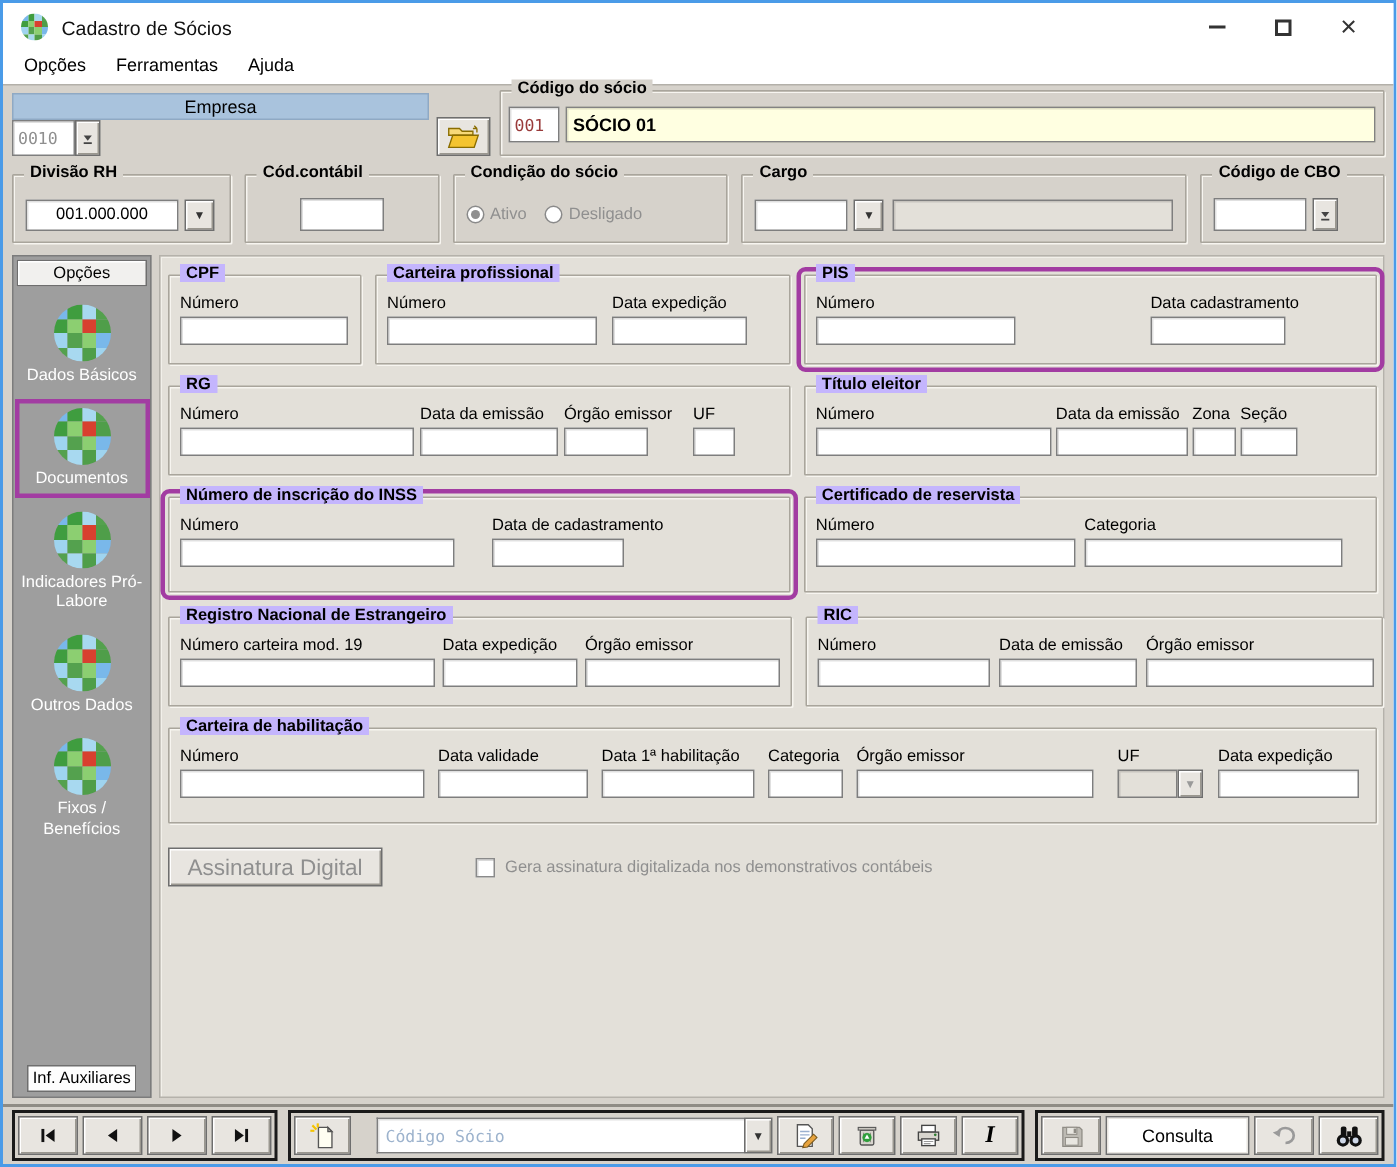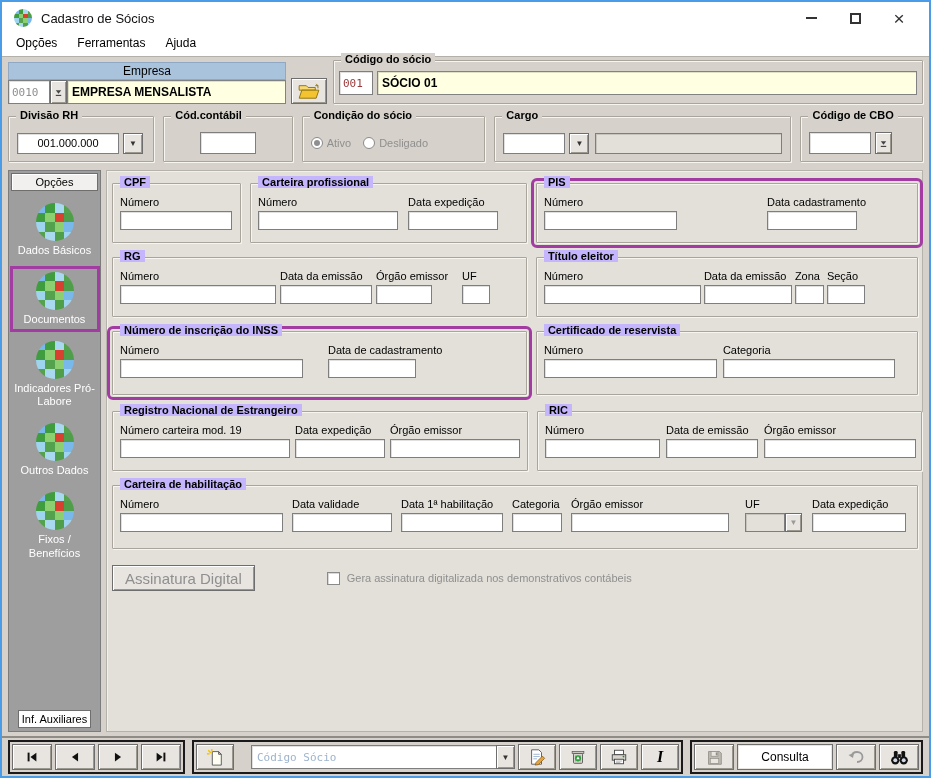--- a/index.html
+++ b/index.html
@@ -92,21 +92,21 @@
   .content { flex:1; background:#e3e0d9; border:1px solid #b5b2ab; box-shadow: inset 1px 1px 0 #f2f0ea;
              padding:12px 4px 0 5px; display:flex; flex-direction:column; min-width:0; }
   .crow { display:flex; gap:9px; margin-bottom:14px; }
   .cg { padding:12px 7px 7px; display:flex; gap:10px; height:60px; }
   .w-left  { width:418px; }
   .w-right { width:385px; }
 
   
   .sigrow { display:flex; align-items:center; margin-top:2px; }
   .sig-btn { height:26px; padding:0 12px; color:#8f8f8f; font-size:15px; }
-  .chk-wrap { display:flex; align-items:center; gap:7px; margin-left:48px; color:#8f8f8f;padding-left:24px; }
+  .chk-wrap { display:flex; align-items:center; gap:7px; margin-left:38px; color:#8f8f8f;padding-left:24px; }
   .checkbox { width:13px; height:13px; background:#fff; border:1px solid #8a8a8a;
               box-shadow: inset 1px 1px 0 rgba(0,0,0,0.15); flex:none; }
 
   
   .toolbar { flex:none; height:40px; background:#d6d2cb; border-top:2px solid #8f8c85;
              display:flex; align-items:center; padding:4px 6px; gap:7px; }
   .tgroup { border:2px solid #1a1a1a; display:flex; align-items:center; padding:2px; gap:3px; height:34px; }
   .tbtn { width:40px; height:26px; }
   .tbtn.sm { width:38px; }
   .tbtn.disabled { cursor:default; }
@@ -171,21 +171,20 @@
       <div class="empresa-block">
         <div class="empresa-hdr">Empresa</div>
         <div class="empresa-fields">
           <input class="inp code-input" value="0010" style="">
           <span class="btn spin-btn">
             <svg width="9" height="9" viewBox="0 0 10 10">
                 <path d="M2 2.5h6L5 6.5z" fill="#444"></path>
                 <rect x="2" y="7.6" width="6" height="1.3" fill="#444"></rect>
               </svg>
           </span>
-          <div class="yellow-field empresa-name">EMPRESA MENSALISTA</div>
         </div>
       </div>
       <span class="btn folder-btn">
         <svg width="22" height="17" viewBox="0 0 24 19">
           <path d="M1 3h8l2 2h8v3H1z" fill="#f7d978" stroke="#8a6d00" stroke-width="1"></path>
           <path d="M1 17l3-9h19l-3 9z" fill="#f4c430" stroke="#8a6d00" stroke-width="1"></path>
           <path d="M20 1l2 2M22 3h-3M22 3v3" stroke="#8a6d00" stroke-width="1" fill="none"></path>
         </svg>
       </span>
       <div class="fgroup gb-socio">

